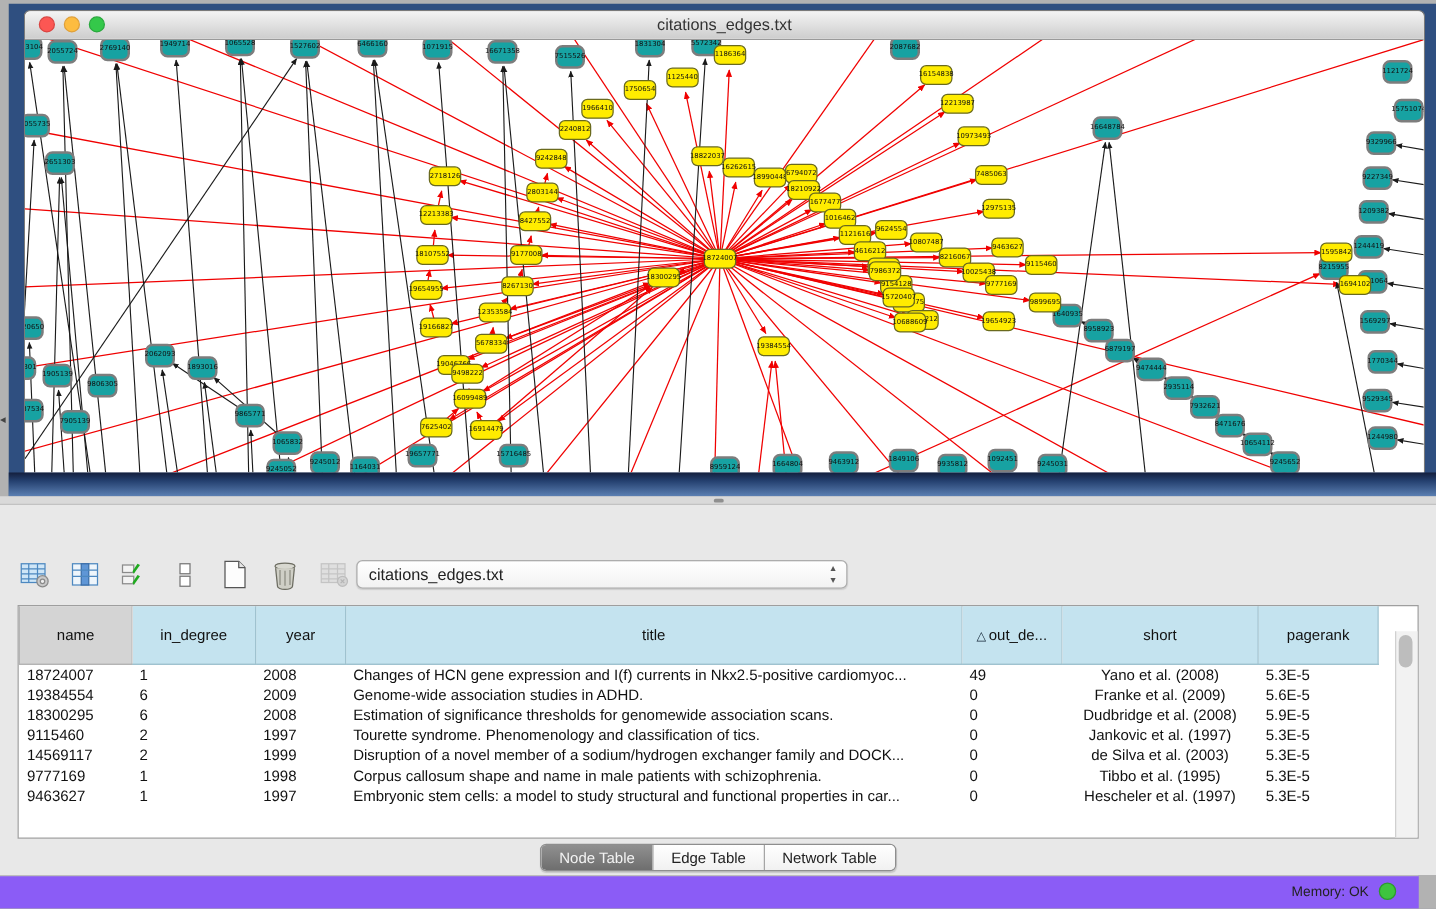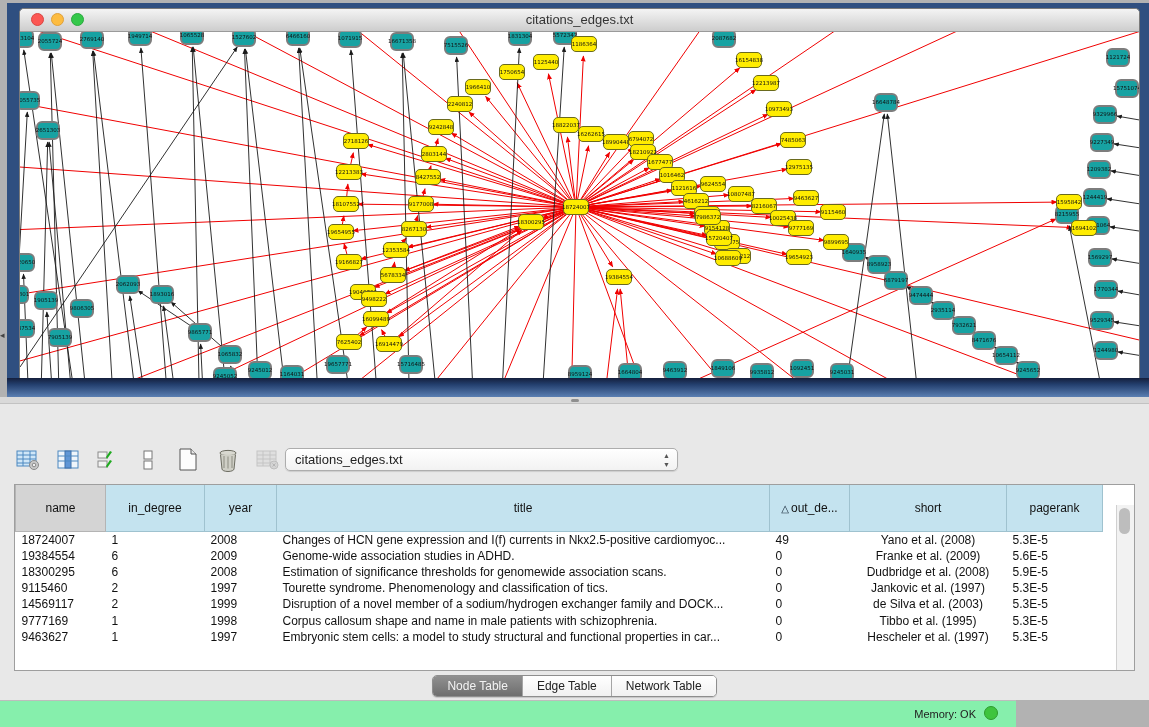--- a/index.html
+++ b/index.html
@@ -61,21 +61,21 @@
   .vscroll .thumb{position:absolute;left:2px;top:3px;width:11px;height:26px;background:#bdbdbd;border-radius:6px;}
 
   .tabgroup{position:absolute;left:0;right:0;top:271px;display:flex;justify-content:center;}
   .tabs{display:flex;border:1px solid #8e8e8e;border-radius:5px;overflow:hidden;background:#fff;
         box-shadow:0 1px 1px rgba(0,0,0,.15);}
   .tab{font-size:12px;color:#222;padding:3px 14px;border-right:1px solid #a5a5a5;cursor:pointer;background:linear-gradient(180deg,#ffffff,#f1f1f1);}
   .tab:last-child{border-right:none;}
   .tab.sel{background:linear-gradient(180deg,#909090,#6e6e6e);color:#f3f3f3;}
 
   
-  .statusbar{position:absolute;left:0;top:700px;width:1016px;height:27px;background:#86efac;border-top:1px solid #bdbdbd;box-sizing:border-box;}
+  .statusbar{position:absolute;left:0;top:700px;width:1135px;height:27px;background:#8b5cf6;border-top:1px solid #bdbdbd;box-sizing:border-box;}
   .mem-label{position:absolute;right:40px;top:7px;font-size:11px;color:#222;}
   .mem-dot{position:absolute;right:18px;top:5px;width:14px;height:14px;border-radius:50%;
            background:#3ec43e;border:1px solid #2d9a2d;box-sizing:border-box;}
 </style>
 </head>
 <body>
 
 <div id="app">
 
   <div class="network-region">

